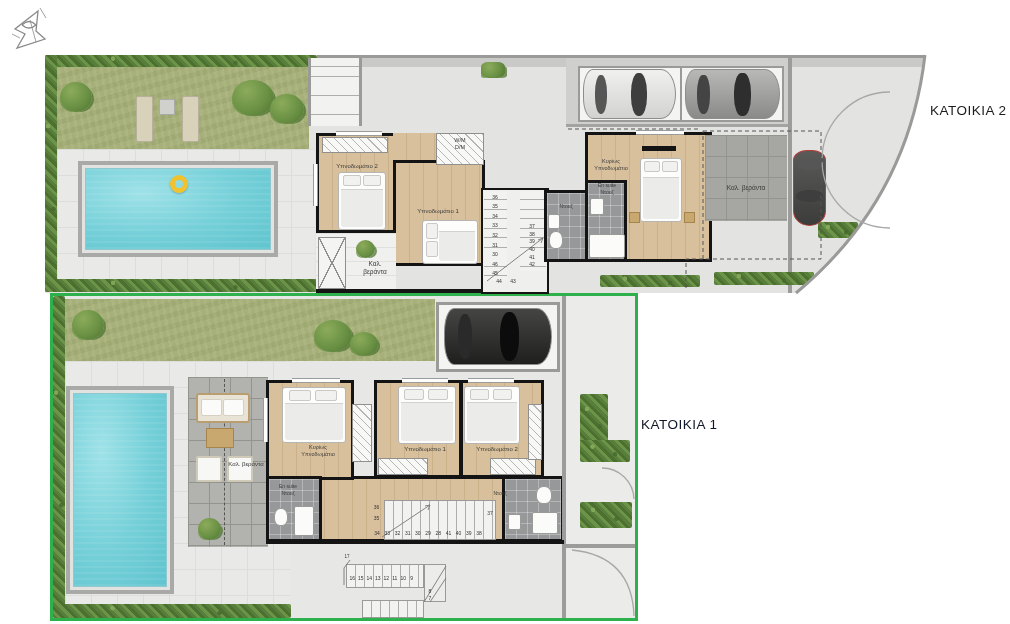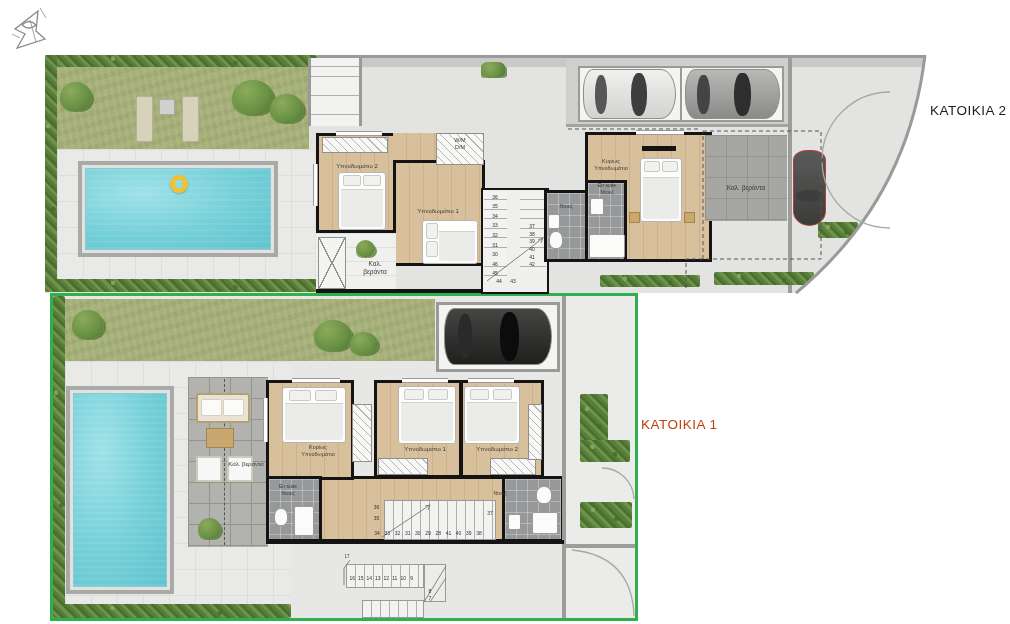--- a/index.html
+++ b/index.html
@@ -337,21 +337,21 @@
       <path d="M487,281 L543,238 M543,238 L538,240 M543,238 L541,243"></path>
       <path d="M382,537 L430,505 M430,505 L425,506 M430,505 L428,510"></path>
       <path d="M424,602 L446,566 M430,602 L446,578"></path>
       <path d="M344,585 L344,568 L350,560"></path>
     </g>
   </svg>
 
   <div class="lbl" style="left:930px;top:102px;width:92px;font-size:13.5px;letter-spacing:.5px;color:#1c1c1c;text-align:left">
       <span>ΚΑΤΟΙΚΙΑ 2</span>
     </div>
-  <div class="lbl" style="left:641px;top:416px;width:92px;font-size:13.5px;letter-spacing:.5px;color:#c2410c;text-align:left">
+  <div class="lbl" style="left:641px;top:416px;width:92px;font-size:13.5px;letter-spacing:.5px;color:#0f172a;text-align:left">
       <span>ΚΑΤΟΙΚΙΑ 1</span>
     </div>
 
   <div class="lbl" style="left:328px;top:163px;width:58px;font-size:6px">
       <span>Υπνοδωμάτιο 2</span>
     </div>
   <div class="lbl" style="left:410px;top:208px;width:56px;font-size:6px">
       <span>Υπνοδωμάτιο 1</span>
     </div>
   <div class="lbl" style="left:584px;top:158px;width:54px;font-size:5.5px">

